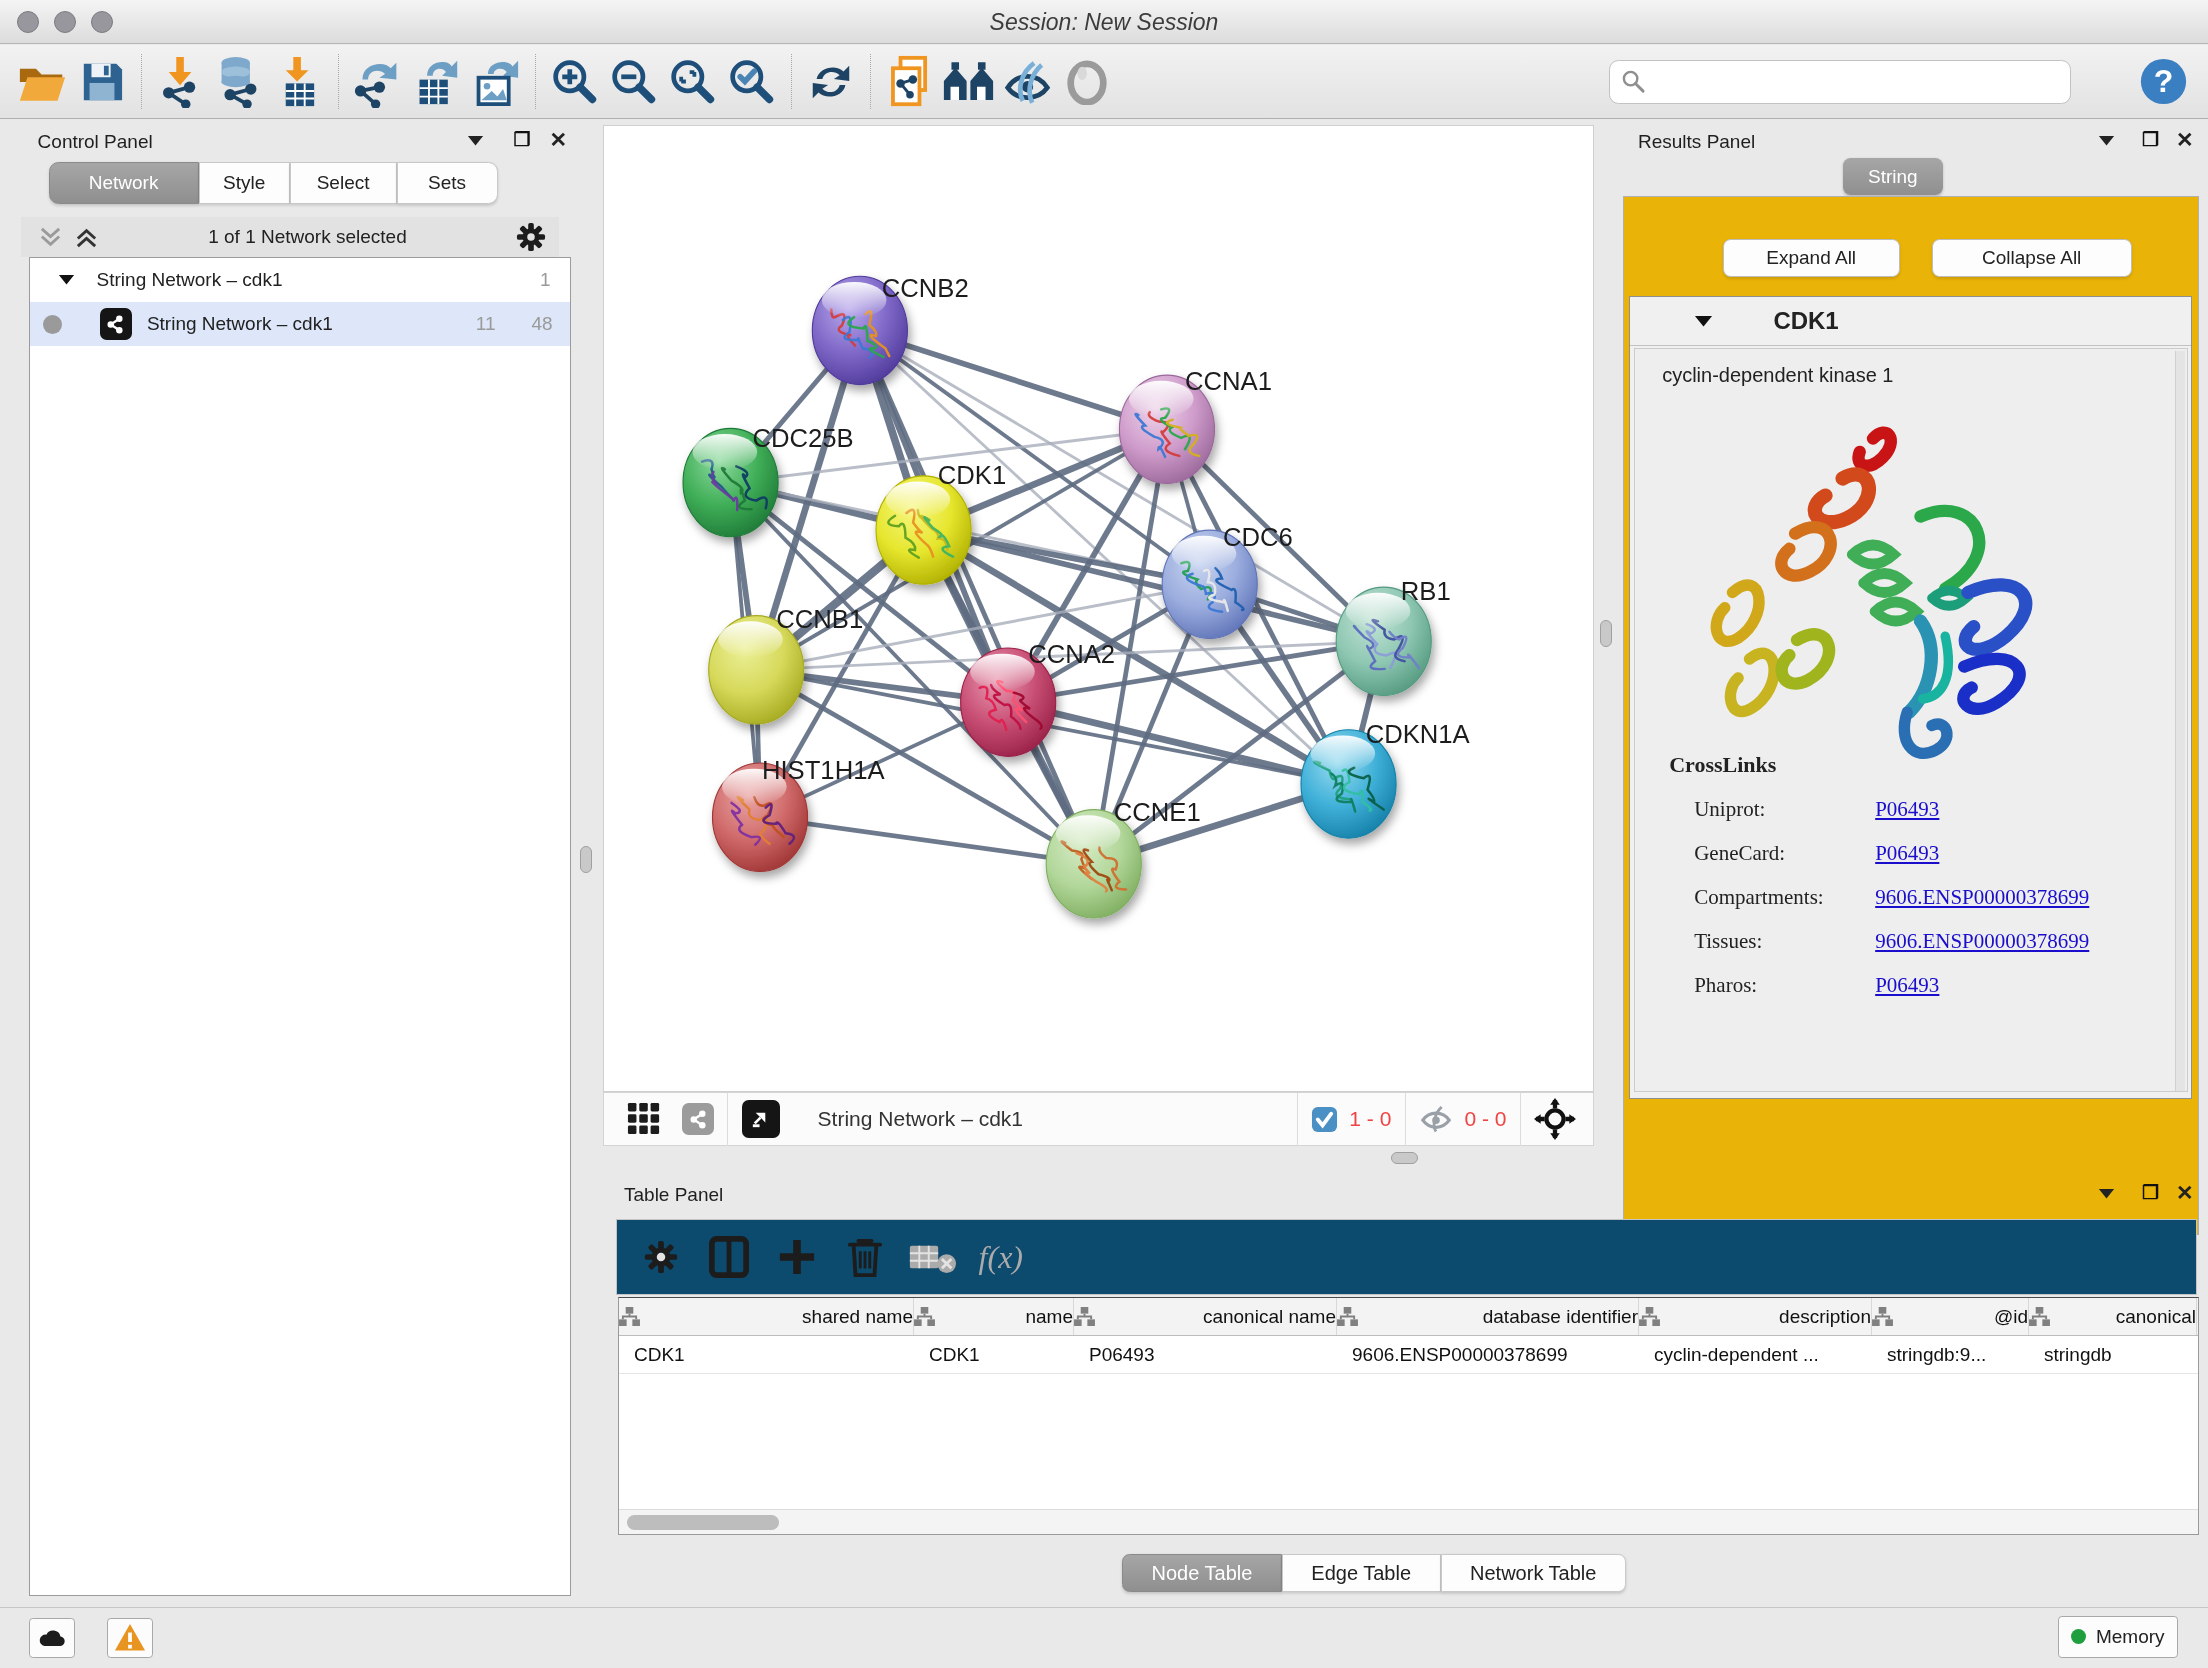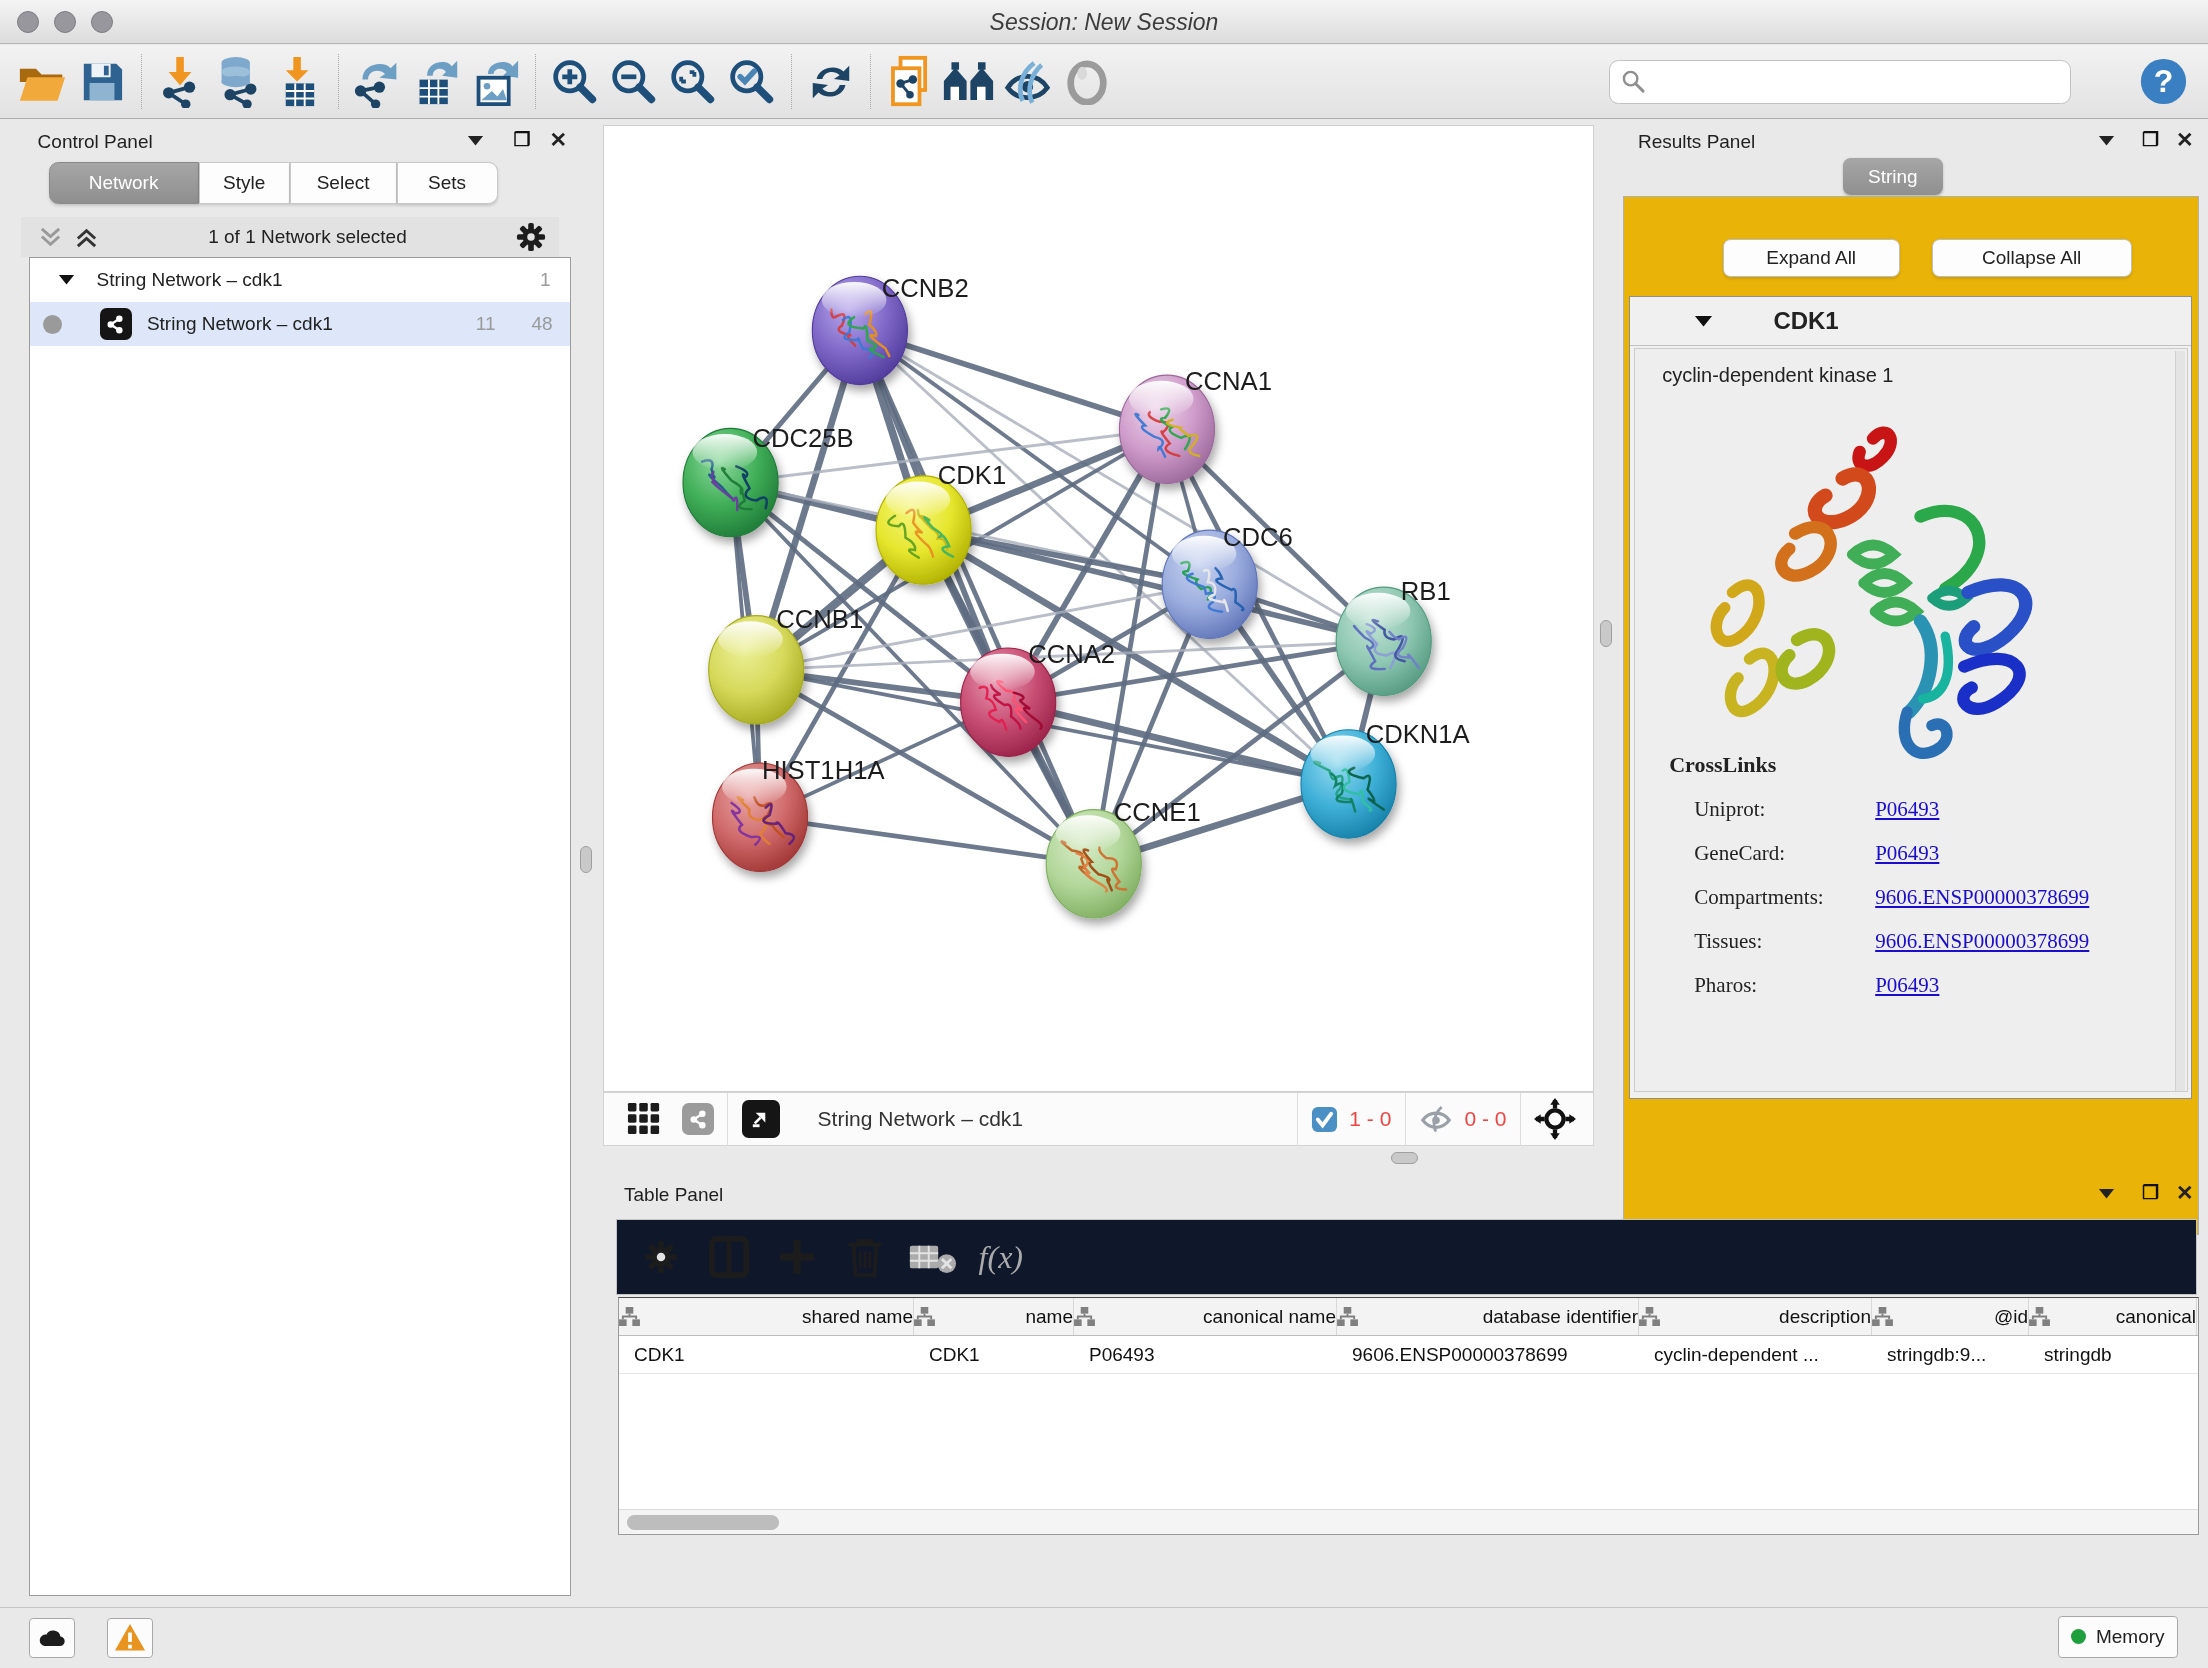--- a/index.html
+++ b/index.html
@@ -60,21 +60,21 @@
   .btn { background:#fdfdfd; border:1px solid #bdbdbd; border-radius:7.6px; font-size:19px;
     display:flex; align-items:center; justify-content:center; box-shadow:0 1.9px 2.9px rgba(0,0,0,0.12); }
   .rp-content { background:#f0f0f0; border:1px solid #8f8f8f; }
   .rp-genehdr { display:flex; align-items:center; border-bottom:1px solid #c2c2c2; }
   .rp-inner { background:#eeeeee; border:1px solid #cccccc; }
   .serif { font-family:"Liberation Serif", serif; }
   .xlink { color:#1a0dcc; text-decoration:underline; }
 
   
   .tp { left:603px; top:1179px; width:1600px; height:424px; }
-  .tp-toolbar { background:#0f172a; border:1px solid #c4c4c4; display:flex; align-items:center;text-align:center; }
+  .tp-toolbar { background:#0c4a6e; border:1px solid #c4c4c4; display:flex; align-items:center;text-align:center; }
   .tp-ic { width:68px; height:61px; display:flex; align-items:center; justify-content:center; }
   .fx { font-family:"Liberation Serif", serif; font-style:italic; font-size:32px; color:#ababab; }
   .tblbox { background:#fff; border:1px solid #9a9a9a; border-top:1.9px solid #4a4a4a; }
   .thead { display:flex; background:#f3f3f3; border-bottom:1px solid #bdbdbd; height:38px; }
   .th { display:flex; align-items:center; justify-content:space-between; gap:11.4px; font-size:19px; color:#111;
     border-right:1px solid #d8d8d8; overflow:hidden; white-space:nowrap; }
   .trow { display:flex; height:38px; border-bottom:1px solid #e6e6e6; }
   .td { font-size:19px; color:#111; padding-left:15px; display:flex; align-items:center;
     overflow:hidden; white-space:nowrap; }
   .hscroll { background:#f4f4f4; border-top:1px solid #dcdcdc; }
@@ -882,20 +882,25 @@
           <div class="td" style="width: 302px;">9606.ENSP00000378699</div>
           <div class="td" style="width: 233px;">cyclin-dependent ...</div>
           <div class="td" style="width: 157px;">stringdb:9...</div>
           <div class="td" style="width: 168px;">stringdb</div>
         </div>
       <div class="abs hscroll" style="left:0; bottom:0; width:1579px; height:25px">
         <div class="hthumb" style="margin-left:7.6px; margin-top:4.8px; width:152px; height:15px"></div>
       </div>
     </div>
 
+    <div class="abs bt-tabs" style="left:519px; top:375px">
+      <div class="tab active" style="border-radius:7.6px 0 0 7.6px">Node Table</div>
+      <div class="tab">Edge Table</div>
+      <div class="tab" style="border-radius:0 7.6px 7.6px 0">Network Table</div>
+    </div>
   </div>
 
   <div class="abs statusbar">
     <div class="abs st-btn" style="left:28.5px; top:9.5px; width:46px; height:40px">
       <span>
           <svg width="30" height="21" viewBox="0 0 32 22">
         <path d="M8 20 a6 6 0 1 1 2 -12 a8 8 0 0 1 15 2 a5 5 0 0 1 -1 10 z" fill="#1c1c1c"></path>
           </svg>
         </span>
     </div>

